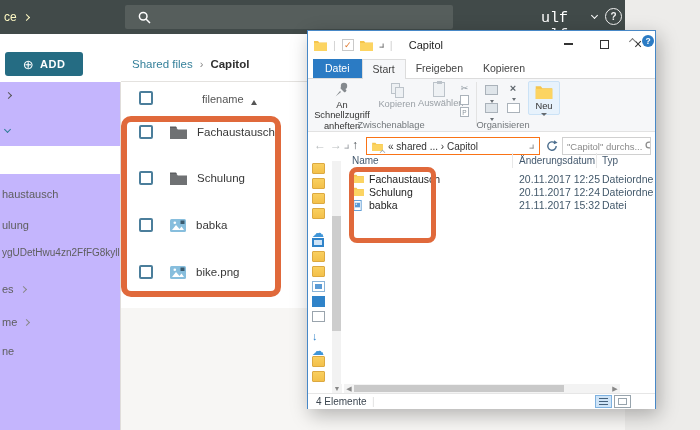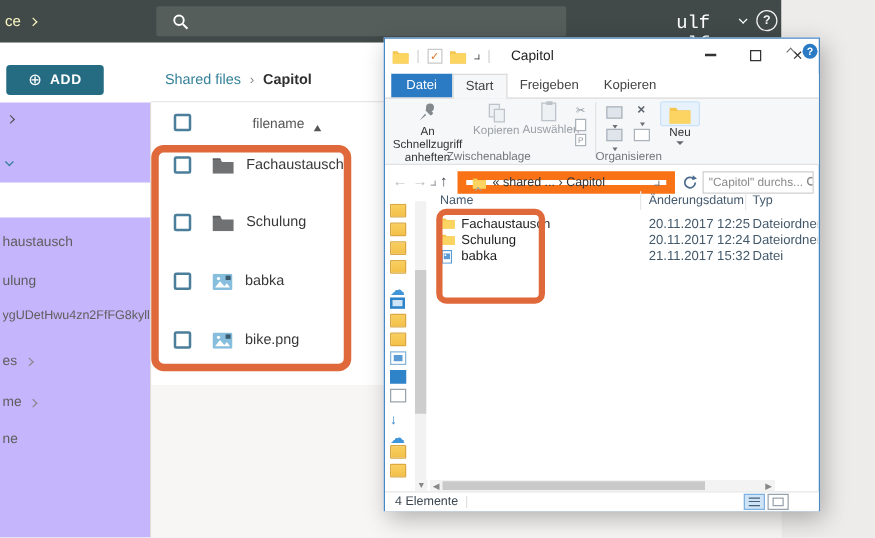--- a/index.html
+++ b/index.html
@@ -74,28 +74,28 @@
   .ic-copy { position:relative; width:13px; height:15px; margin:0 auto; }
   .ic-copy i { position:absolute; width:9px; height:11px; border:1px solid #bcc3ca; background:#eef1f4; }
   .ic-copy i:first-child { left:0; top:0; } .ic-copy i:last-child { left:4px; top:4px; }
   .ic-paste { position:relative; width:12px; height:15px; border:1px solid #bcc3ca; background:#eef1f4; margin:0 auto; }
   .ic-paste i { position:absolute; left:2.5px; top:-2px; width:5px; height:3px; background:#bcc3ca; }
   .mini { width:13px; height:12px; display:flex; align-items:center; justify-content:center; color:#8a949c; font-size:9px; }
   .mini-box { width:9px; height:10px; border:1px solid #aab2ba; background:#fff; font-size:6.5px; color:#8a949c; display:flex; align-items:center; justify-content:center; }
   .org-ic { width:13px; height:10px; background:#dfe5ea; border:1px solid #aab2ba; margin:0 auto; }
   .org-x { font-size:11px; font-weight:bold; color:#5f666d; line-height:10px; }
   .org-caret { display:inline-block; width:0; height:0; border-left:2.5px solid transparent; border-right:2.5px solid transparent; border-top:3px solid #6a7076; margin-left:2px; }
-  .big-btn { position:absolute; top:2px; height:20px; background:#e7f2fc; border:1px solid #cbe2f6; border-radius:2px; text-align:center; padding-top:3px; cursor:pointer; }
+  .big-btn { position:absolute; top:2px; height:34px; background:#e7f2fc; border:1px solid #cbe2f6; border-radius:2px; text-align:center; padding-top:3px; cursor:pointer; }
   .big-caret { display:block; margin:2px auto 0; width:0; height:0; border-left:3px solid transparent; border-right:3px solid transparent; border-top:3.5px solid #646a70; }
 
   .xaddr { position:absolute; left:0; top:102px; width:100%; height:26px; }
   .nav-ar { position:absolute; font-size:12px; color:#b9bdbf; top:5px; }
   .nav-up { color:#4a5055; }
   .addr-cv { position:absolute; left:36px; top:11px; color:#8a9096; transform:scale(.8); }
-  .pathbox { position:absolute; left:58px; top:4px; width:174px; height:18px; border:7px solid #f97316; background:#fff; display:flex; align-items:center; gap:5px; padding:0 5px; font-size:10px; color:#333; }
+  .pathbox { position:absolute; left:58px; top:4px; width:174px; height:18px; border:1px solid #f97316; background:#fff; display:flex; align-items:center; gap:5px; padding:0 5px; font-size:10px; color:#333; }
   .pathbox .pcv { margin-left:auto; color:#777; transform:scale(.8); }
   .refresh { position:absolute; left:238px; top:7px; }
   .xsearch { position:absolute; left:254px; top:4px; width:89px; height:18px; border:1px solid #d0d0d0; background:#fff; display:flex; align-items:center; padding:0 4px; font-size:9.5px; color:#8a8a8a; white-space:nowrap; overflow:hidden; gap:3px; }
   .xsearch .mag { margin-left:auto; flex:none; }
 
   .xcols { position:absolute; left:0; top:121px; width:100%; height:17px; font-size:10px; color:#44596e; }
   .xcols span { position:absolute; top:3px; }
   .xcol-sep { position:absolute; top:1px; width:1px; height:15px; background:#e8e8e8; }
   .xcol-up { position:absolute; left:72px; top:-2px; color:#9aa4ad; transform:rotate(225deg) scale(.8); }
 

